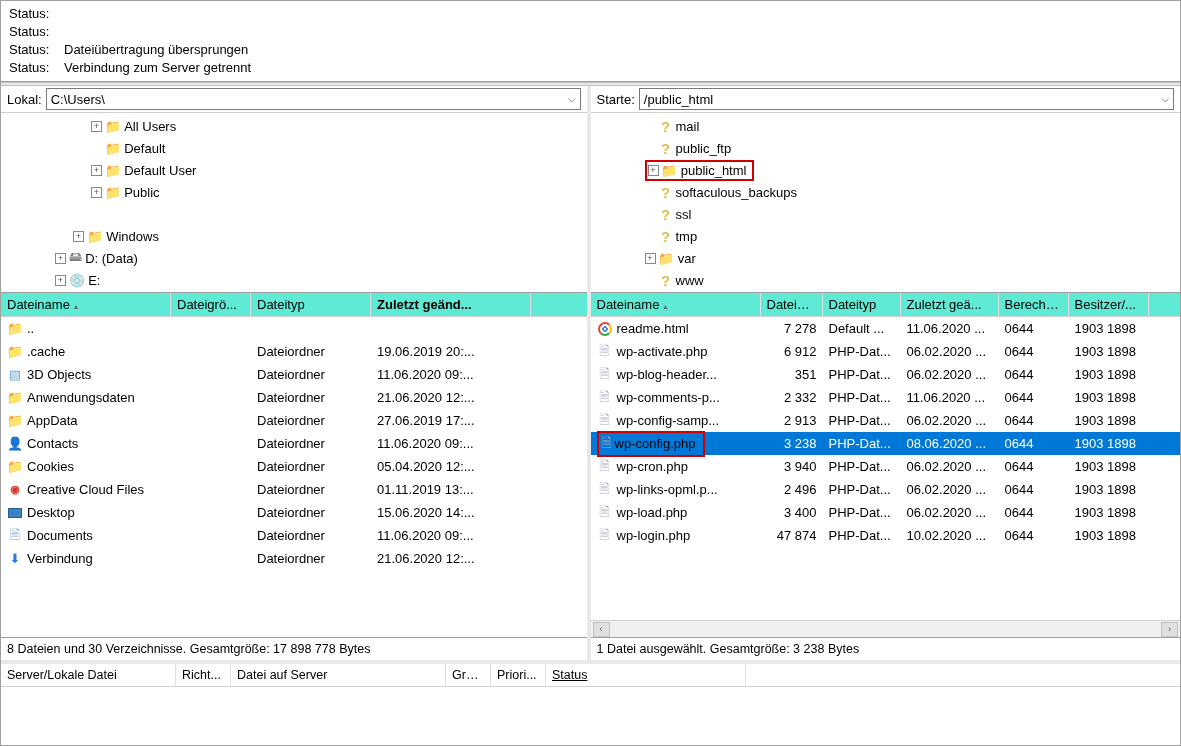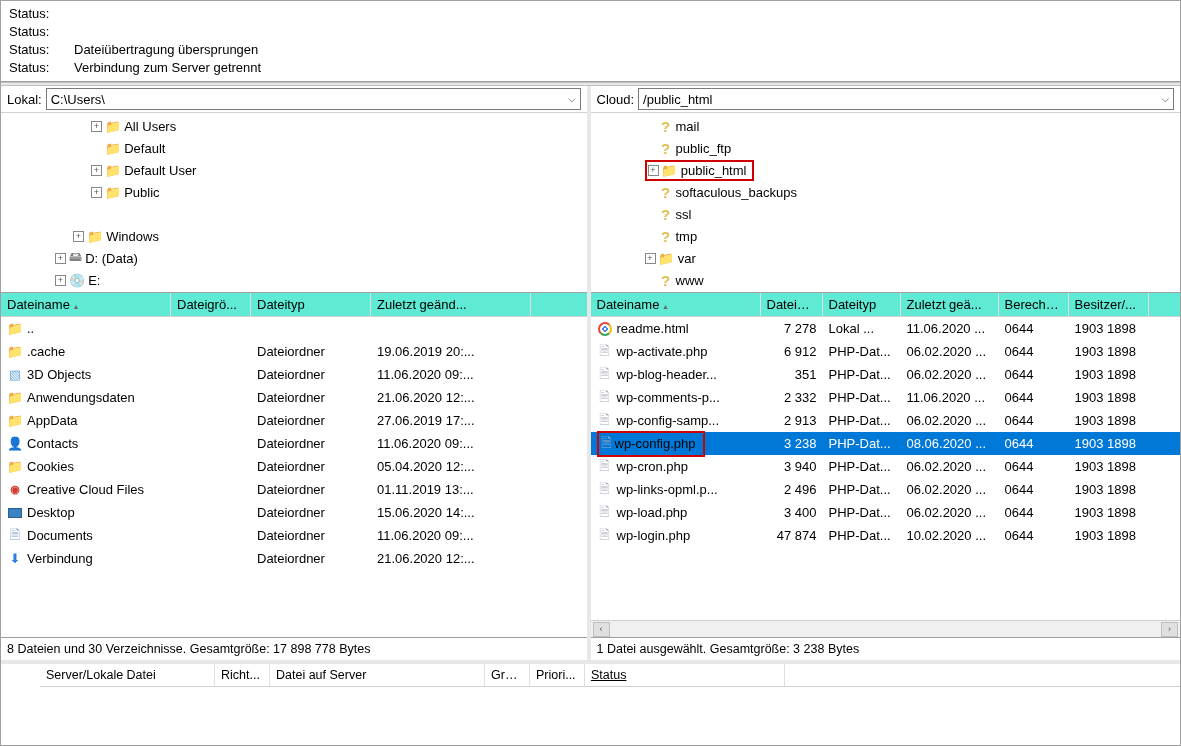--- a/index.html
+++ b/index.html
@@ -1,18 +1,18 @@
 <!DOCTYPE html>
 <html><head>
 <meta charset="utf-8">
 <style>
 * { margin: 0; padding: 0; box-sizing: border-box; font-family: "Segoe UI", Tahoma, sans-serif; font-size: 13px; color: #000; }
 body { background: #fff; width: 1181px; height: 746px; overflow: hidden; display: flex; flex-direction: column; border: 1px solid #a0a0a0; }
 .log-pane { border-bottom: 1px solid #a0a0a0; padding: 4px 8px; background: #fff; }
-.log-row { display: flex; gap: 10px; line-height: 18px; }
+.log-row { display: flex; line-height: 18px; }
 .log-label { width: 55px; }
 .divider-h { height: 4px; background: #e8e8e8; border-top: 1px solid #c0c0c0; border-bottom: 1px solid #c0c0c0; }
 .panes { display: flex; flex: 1 1 auto; min-height: 0; }
 .pane-left, .pane-right { display: flex; flex-direction: column; flex: 1 1 50%; min-width: 0; }
 .pane-left { border-right: 4px solid #e8e8e8; }
 .path-bar { display: flex; align-items: center; padding: 2px 6px; gap: 4px; border-bottom: 1px solid #d0d0d0; }
 .path-input { flex: 1; border: 1px solid #7a7a7a; background: #fff; height: 22px; padding: 0 4px; display: flex; align-items: center; justify-content: space-between; }
 .chev-down { font-size: 10px; color: #555; }
 .tree-pane { height: 180px; overflow-y: scroll; border-bottom: 1px solid #a0a0a0; padding: 2px 0; background: #fff; position: relative; }
 .tree-item { display: flex; align-items: center; height: 22px; gap: 3px; padding-left: 4px; }
@@ -36,21 +36,21 @@
 .icon-file { color: #aab; }
 .icon-chrome { background: radial-gradient(circle at center, #fff 20%, #4285f4 22%, #4285f4 40%, transparent 41%); width: 14px; height: 14px; border-radius: 50%; border: 2px solid; border-color: #ea4335 #fbbc05 #34a853 #ea4335; display: inline-block; }
 .icon-desktop { background: #3b82c4; width: 14px; height: 10px; border: 1px solid #2a6090; display: inline-block; }
 .icon-cc { color: #d43a2f; font-weight: bold; font-size: 11px; }
 .icon-contacts { color: #5a95c9; }
 .icon-download { color: #2a7de1; }
 .status-bar { border-top: 1px solid #a0a0a0; padding: 4px 6px; background: #fff; font-size: 12.5px; }
 .bottom-scroll { height: 17px; background: #f0f0f0; border-top: 1px solid #d0d0d0; display: flex; justify-content: space-between; align-items: center; padding: 0 2px; }
 .sb-btn { width: 17px; height: 15px; background: #e0e0e0; border: 1px solid #c0c0c0; display: inline-flex; align-items: center; justify-content: center; font-size: 9px; color: #555; }
 .queue-pane { height: 85px; border-top: 4px solid #e8e8e8; background: #fff; display: flex; flex-direction: column; }
-.queue-header { display: flex; border-bottom: 1px solid #d0d0d0; margin-left: 39px; }
+.queue-header { display: flex; border-bottom: 1px solid #d0d0d0; }
 .queue-header .header-cell { font-size: 12.5px; }
 
 ::-webkit-scrollbar { width: 17px; height: 17px; }
 ::-webkit-scrollbar-track { background: #f0f0f0; }
 ::-webkit-scrollbar-thumb { background: #c0c0c0; border: 1px solid #a0a0a0; }
 ::-webkit-scrollbar-button { background: #e0e0e0; border: 1px solid #c0c0c0; height: 17px; }
 </style>
 </head>
 <body>
 
@@ -122,21 +122,21 @@
           <span class="expander">+</span>
           <span class="icon icon-drive">💿</span>
           <span>E:</span>
         </div>
       </div>
     <div class="file-list">
       <div class="header-row" id="local-headers">
           <div class="header-cell" style="width: 170px;">Dateiname<span class="sort"> ▴</span></div>
           <div class="header-cell" style="width: 80px;">Dateigrö...</div>
           <div class="header-cell" style="width: 120px;">Dateityp</div>
-          <div class="header-cell" style="width: 160px;">Zuletzt geänd...</div>
+          <div class="header-cell" style="width: 160px; font-weight: bold;">Zuletzt geänd...</div>
         </div>
       <div class="rows-wrap" id="local-rows">
           <div class="file-row">
             <div class="cell" style="width:170px">
               <span class="icon icon-generic-folder">📁</span>
               <span>..</span>
             </div>
             <div class="cell" style="width:80px;justify-content:flex-end"></div>
             <div class="cell" style="width:120px"></div>
             <div class="cell" style="width:160px"></div>
@@ -233,21 +233,21 @@
             <div class="cell" style="width:120px">Dateiordner</div>
             <div class="cell" style="width:160px">21.06.2020 12:...</div>
           </div>
         </div>
     </div>
     <div class="status-bar">8 Dateien und 30 Verzeichnisse. Gesamtgröße: 17 898 778 Bytes</div>
   </div>
 
   <div class="pane-right">
     <div class="path-bar">
-      <span>Cloud:</span>
+      <span>Starte:</span>
       <div class="path-input">
         <span>/public_html</span>
         <span class="chev-down">⌵</span>
       </div>
     </div>
     <div class="tree-pane" id="remote-tree">
         <div class="tree-item" style="padding-left: 54px;">
           <span class="expander blank"></span>
           <span class="icon-question">?</span>
           <span>mail</span>
@@ -301,21 +301,21 @@
         </div>
       <div class="rows-wrap" id="remote-rows">
           <div class="file-row">
             <div class="cell" style="width:170px">
               <span class="icon">
                 <span class="icon-chrome"></span>
               </span>
               <span>readme.html</span>
             </div>
             <div class="cell" style="width:62px;justify-content:flex-end">7 278</div>
-            <div class="cell" style="width:78px">Lokal ...</div>
+            <div class="cell" style="width:78px">Default ...</div>
             <div class="cell" style="width:98px">11.06.2020 ...</div>
             <div class="cell" style="width:70px">0644</div>
             <div class="cell" style="width:80px">1903 1898</div>
           </div>
           <div class="file-row">
             <div class="cell" style="width:170px">
               <span class="icon icon-file">🗎</span>
               <span>wp-activate.php</span>
             </div>
             <div class="cell" style="width:62px;justify-content:flex-end">6 912</div>

